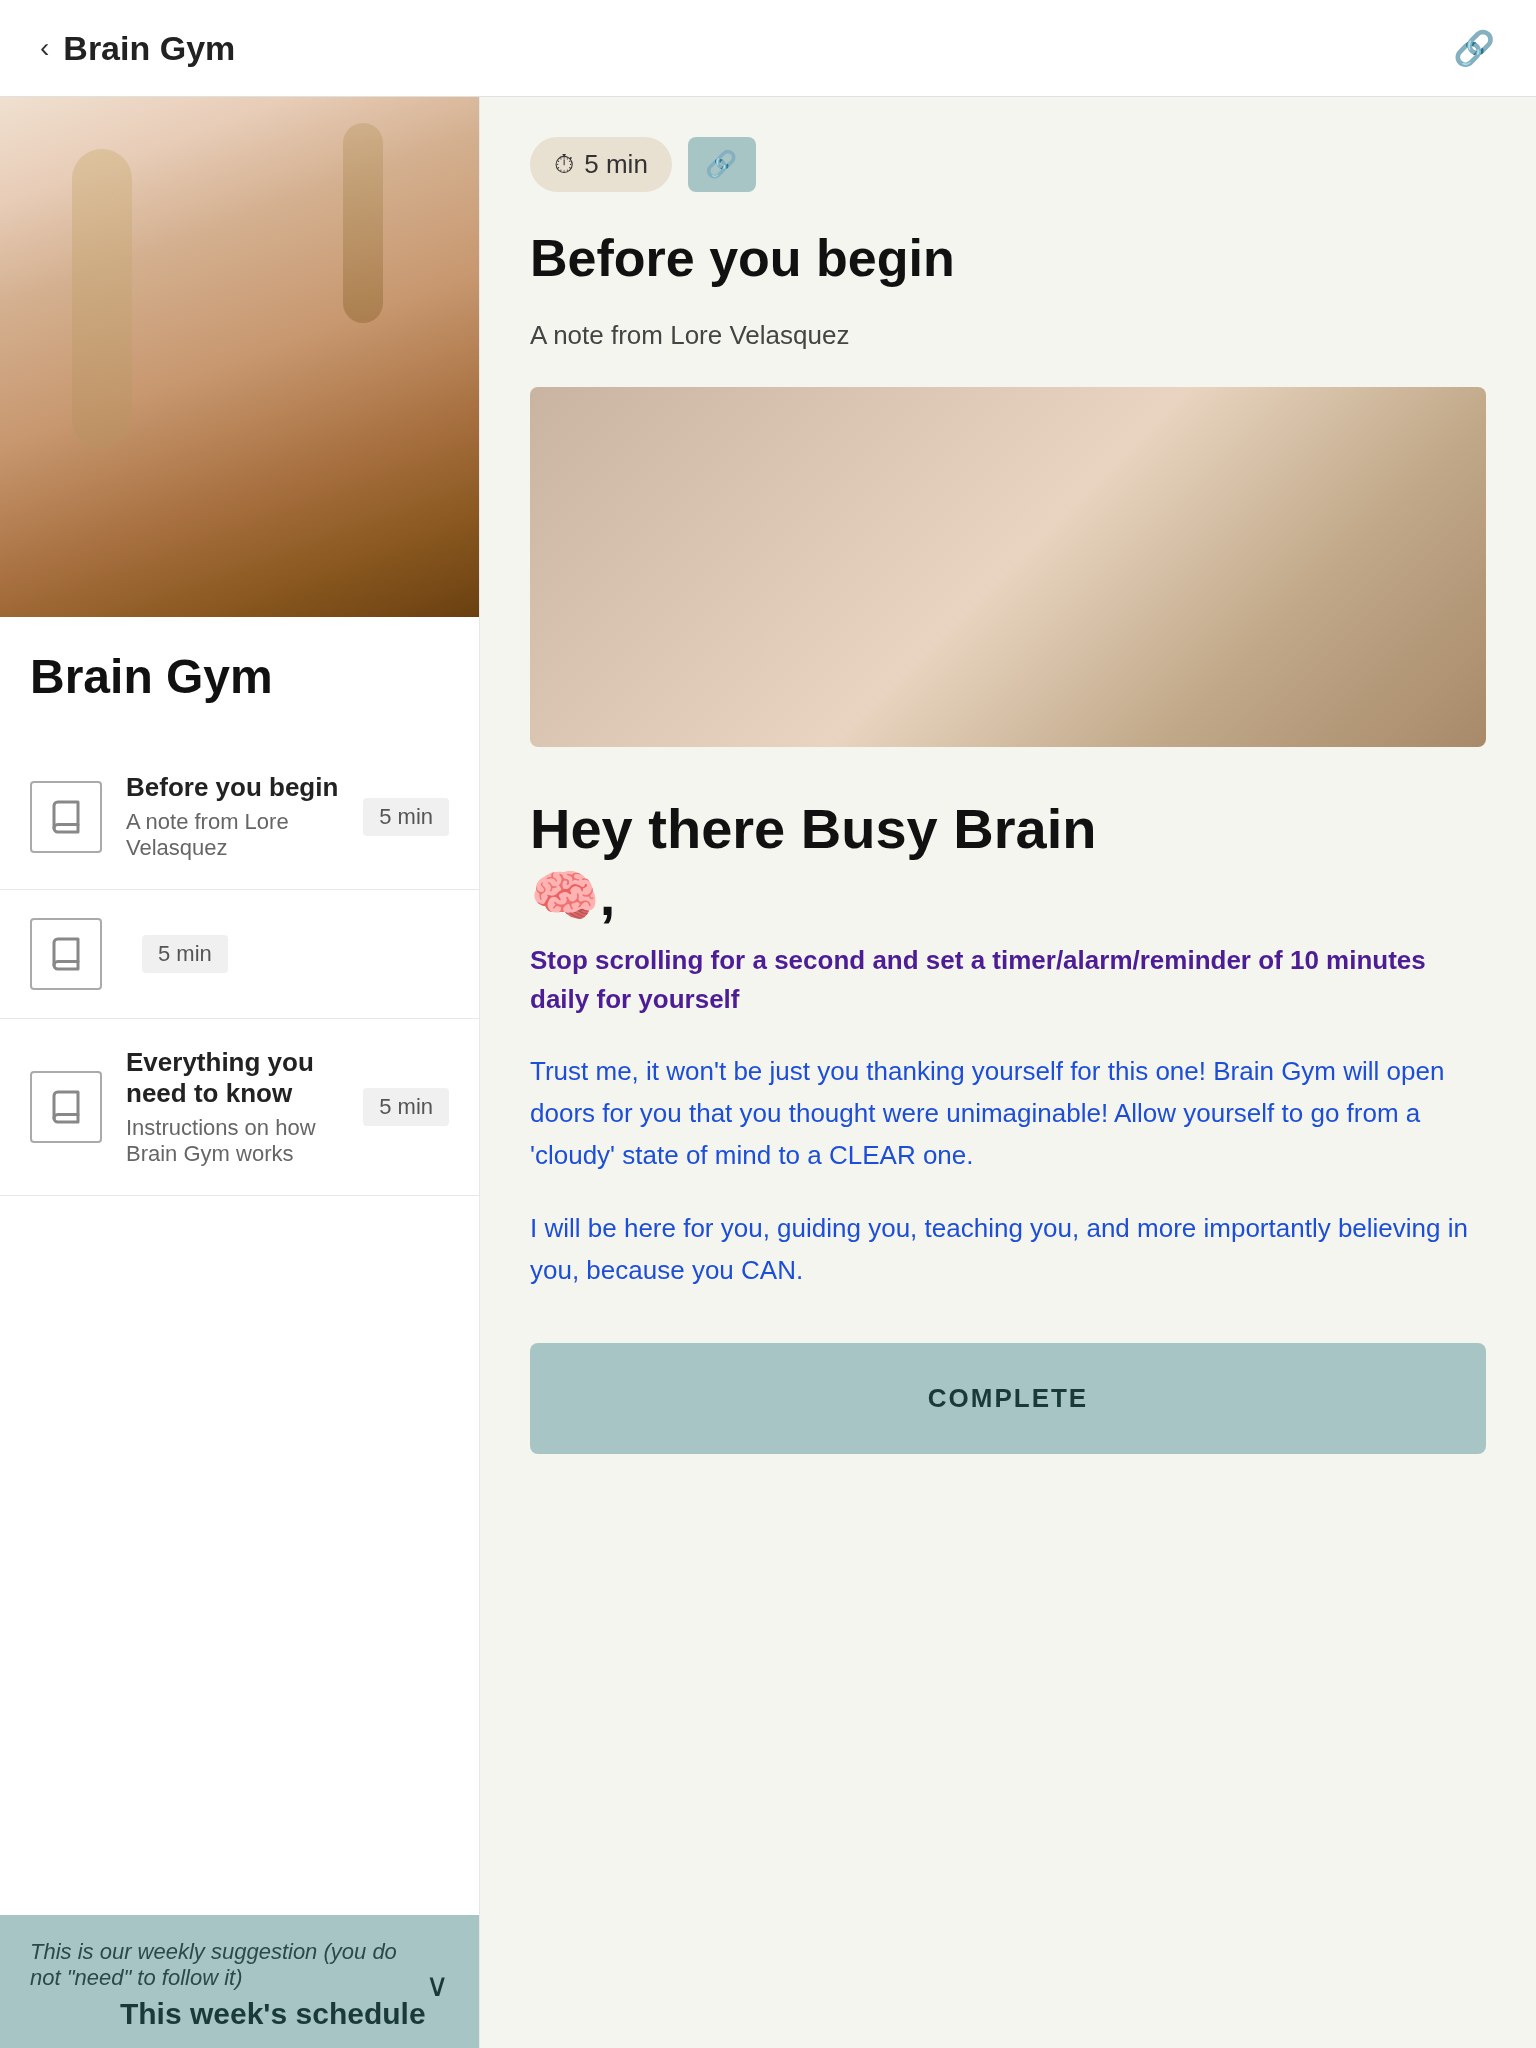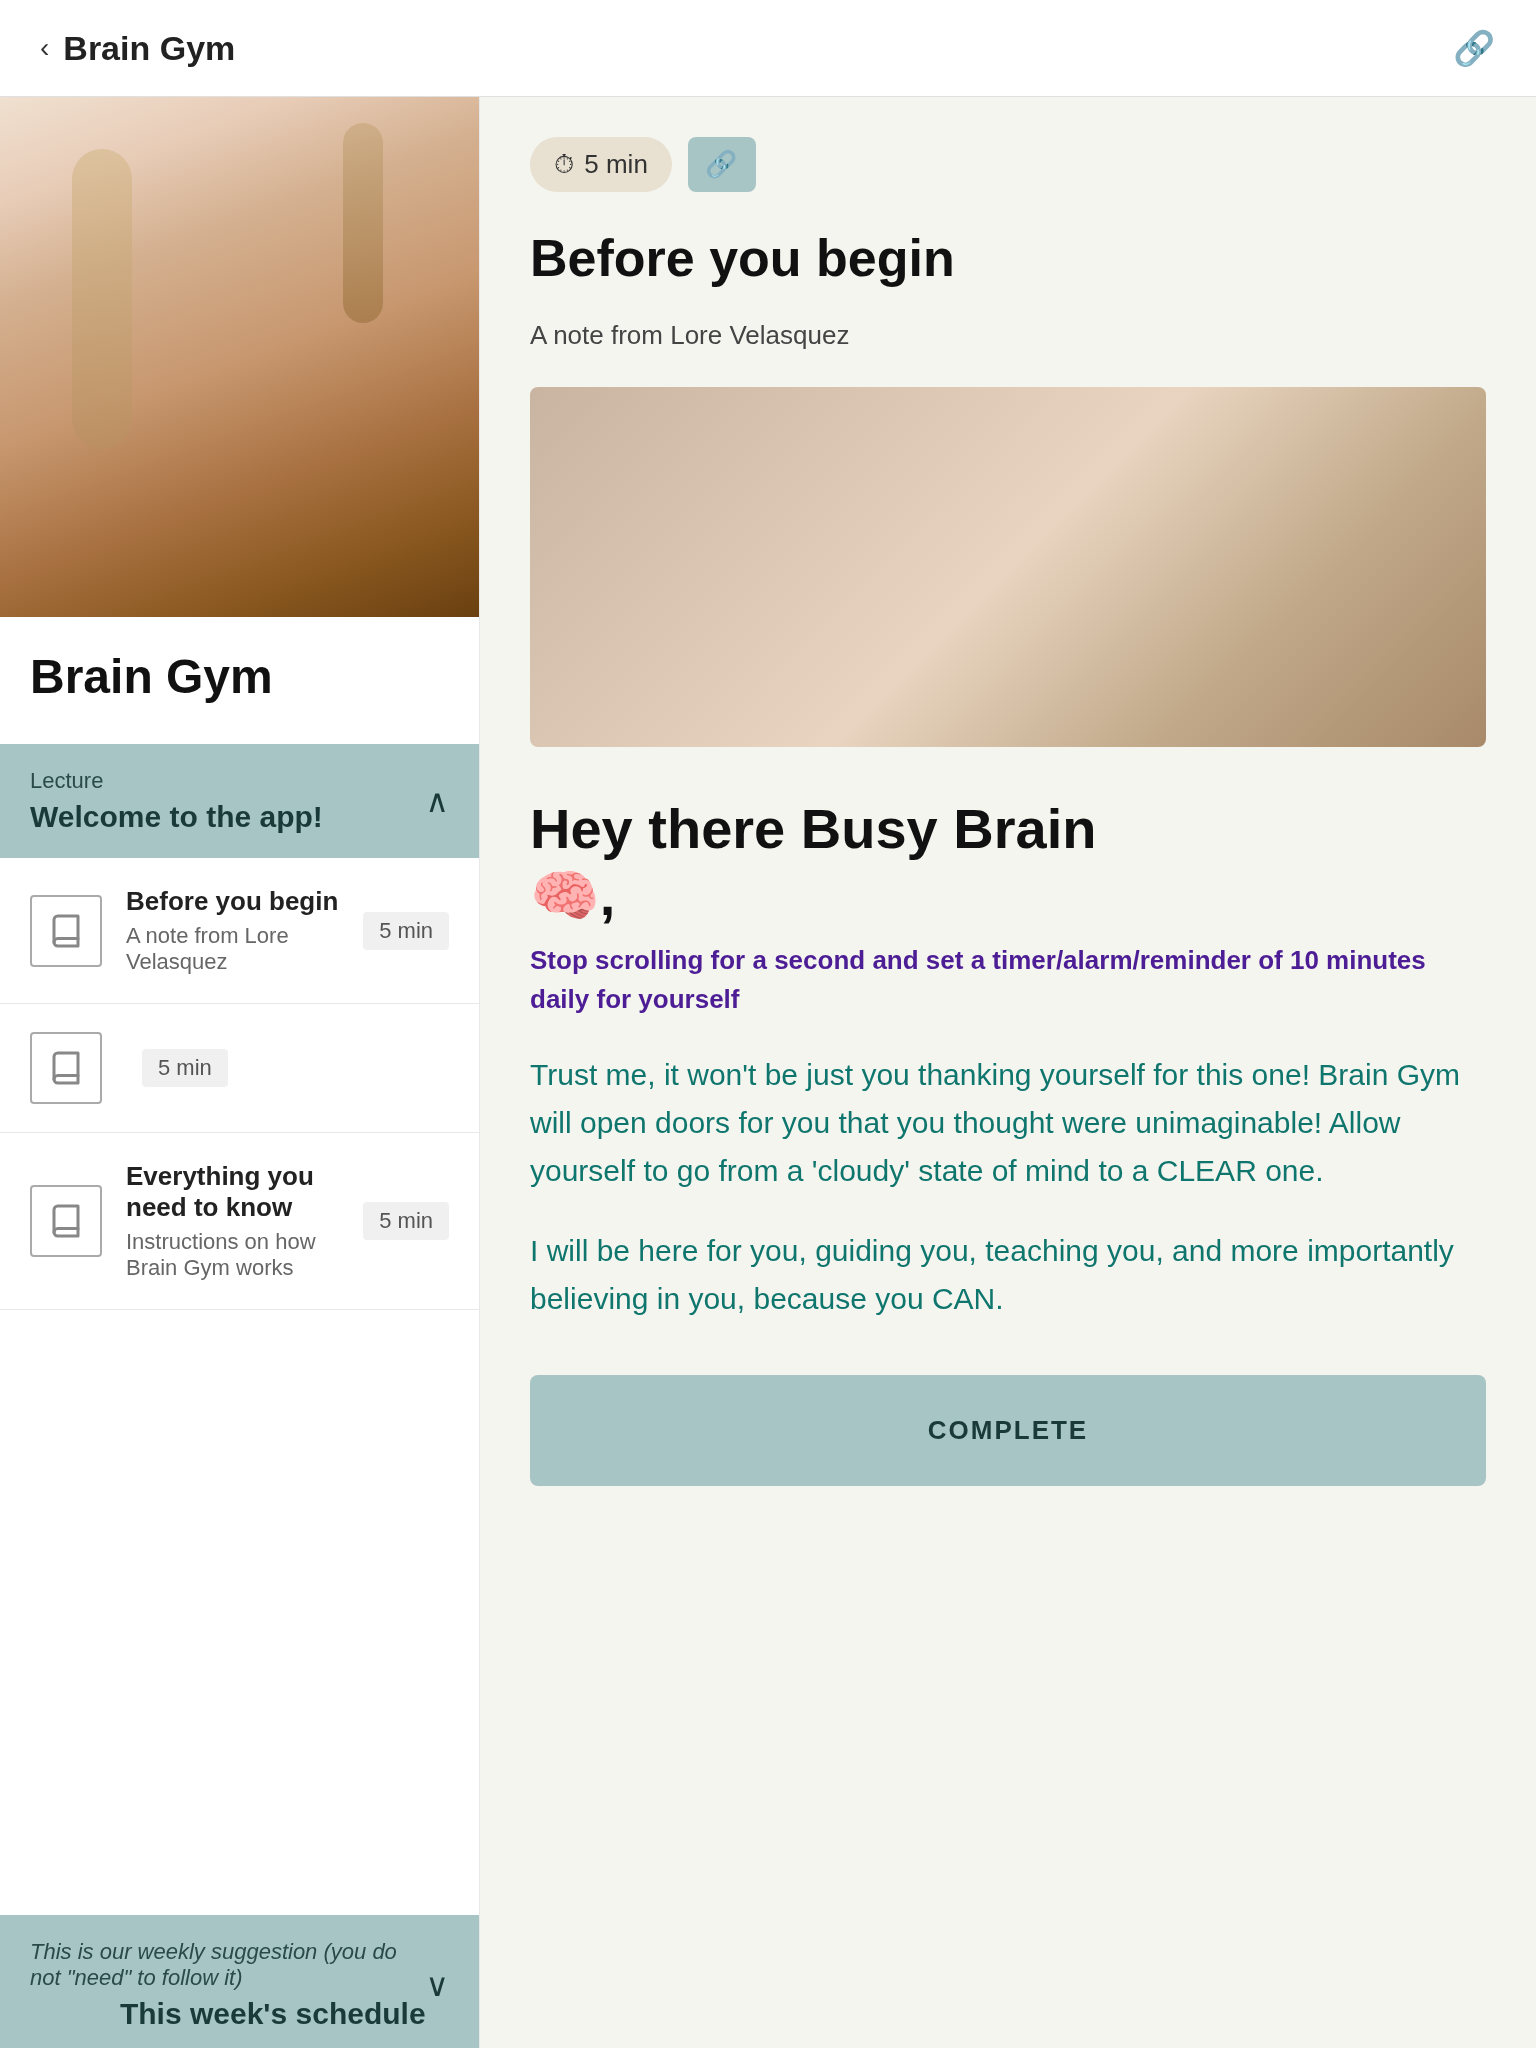--- a/index.html
+++ b/index.html
@@ -242,22 +242,22 @@
 
     .content-heading {
       font-size: 56px;
       font-weight: 700;
       color: #111;
       margin-bottom: 12px;
       line-height: 1.2;
     }
 
     .content-body {
-      font-size: 30px;
-      color: #0f766e;
+      font-size: 26px;
+      color: #1d4ed8;
       line-height: 1.6;
       margin-bottom: 32px;
     }
     .content-body-bold {
       font-weight: 700;
       font-size: 26px;
       color: #4c1d95;
       line-height: 1.5;
       margin-bottom: 32px;
     }
@@ -345,27 +345,20 @@
   <div class="left-panel">
 
     <div class="hero-image">
       <div class="hero-bg"></div>
     </div>
 
     <div class="course-info">
       <div class="course-title">Brain Gym</div>
     </div>
 
-    <div class="lecture-section">
-      <div>
-        <div class="lecture-label">Lecture</div>
-        <div class="lecture-title">Welcome to the app!</div>
-      </div>
-      <span class="chevron-icon">∧</span>
-    </div>
 
     <div class="lesson-item">
       <div class="lesson-icon">
         <svg viewBox="0 0 24 24">
           <path d="M4 19.5A2.5 2.5 0 016.5 17H20" stroke-linecap="round" stroke-linejoin="round"></path>
           <path d="M6.5 2H20v20H6.5A2.5 2.5 0 014 19.5v-15A2.5 2.5 0 016.5 2z" stroke-linecap="round" stroke-linejoin="round"></path>
         </svg>
       </div>
       <div class="lesson-text">
         <div class="lesson-title-text">Before you begin</div>

